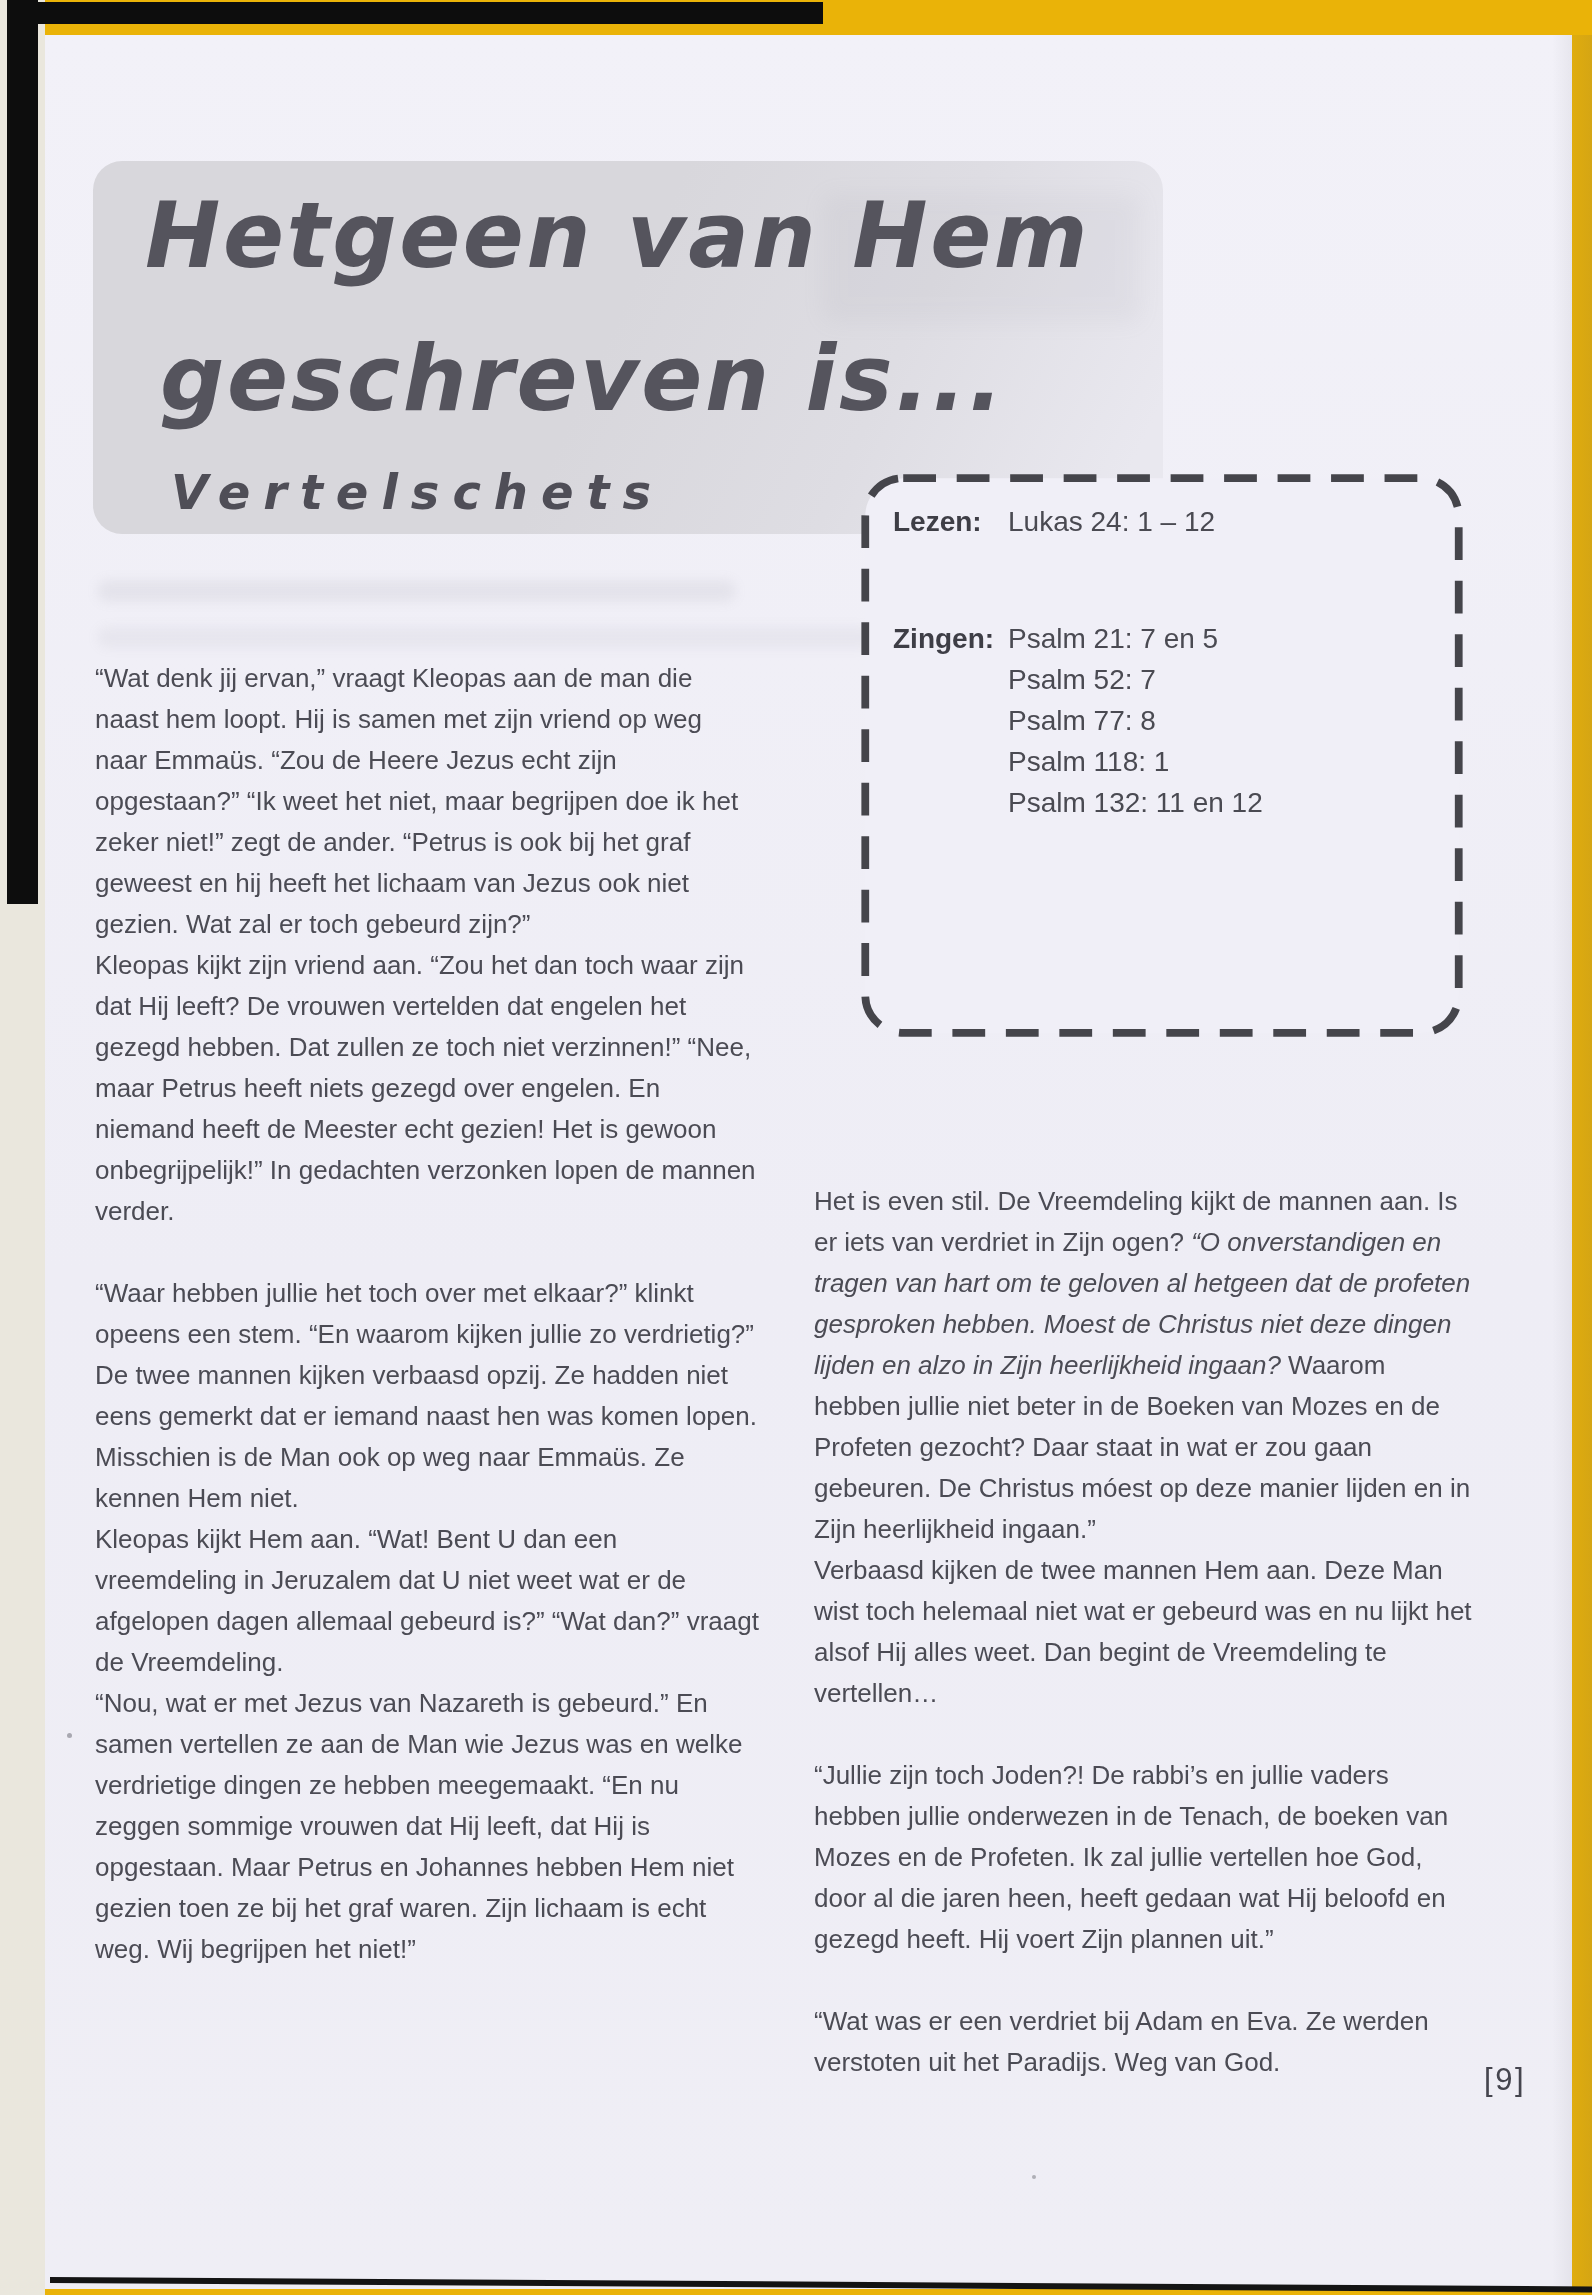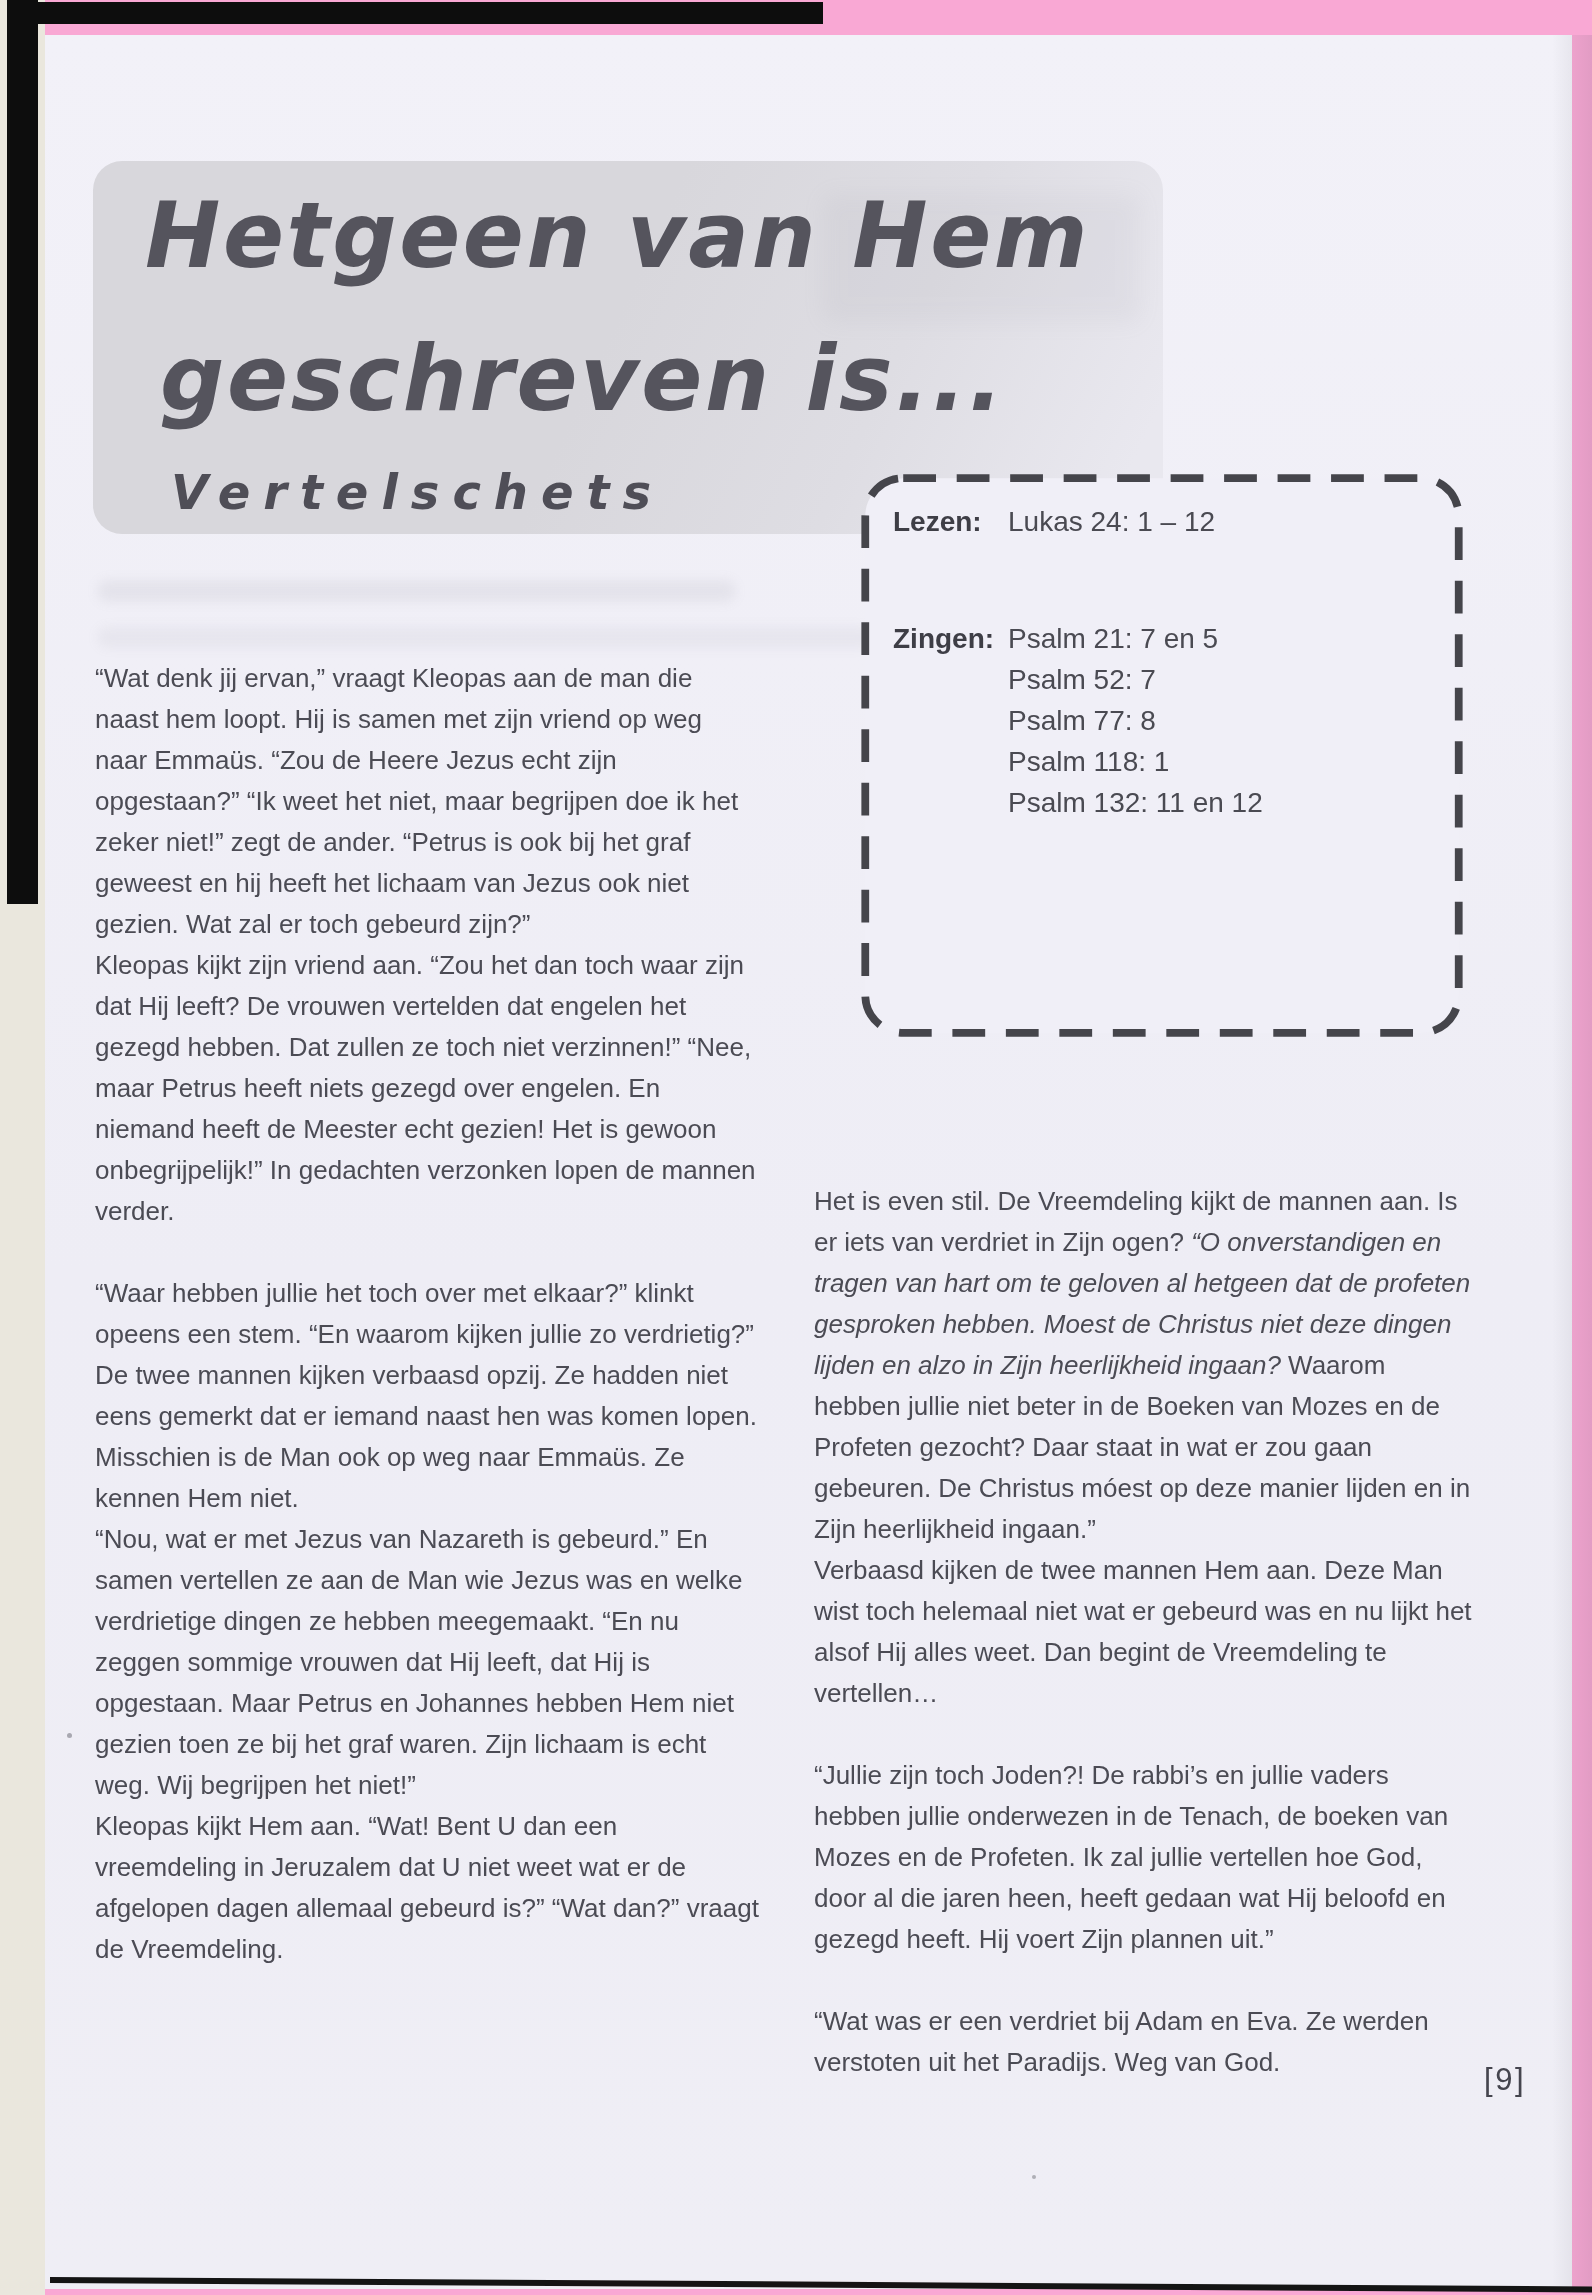--- a/index.html
+++ b/index.html
@@ -1,16 +1,16 @@
 <!DOCTYPE html>
 <html style="font-size:14px"><head>
 <meta charset="utf-8">
 <style>
   html,body{margin:0;padding:0;}
-  .screen{position:relative;width:1592px;height:2295px;background:#f9a8d4;overflow:hidden;
+  .screen{position:relative;width:1592px;height:2295px;background:#eab308;overflow:hidden;
           font-family:"Liberation Sans",sans-serif;}
   .scan-strip-left{position:absolute;left:0;top:0;width:45px;height:2295px;background:#eae7dd;}
   .paper{position:absolute;left:45px;top:35px;width:1527px;height:2254px;
          background:linear-gradient(180deg,#f2f1f8 0%,#eeedf5 55%,#efeef5 100%);}
   .paper-edge-right{position:absolute;left:1552px;top:35px;width:41px;height:2254px;
          background:linear-gradient(90deg,rgba(80,80,95,0) 0%,rgba(80,80,95,0.14) 100%);}
   .black-bar-left{position:absolute;left:7px;top:0;width:31px;height:904px;background:#0d0d0d;}
   .black-bar-top{position:absolute;left:7px;top:1.7px;width:816px;height:22.4px;background:#0d0d0d;}
   .black-line-bottom{position:absolute;left:50px;top:2277px;width:1545px;height:6px;background:#141414;
          transform:rotate(0.35deg);transform-origin:left center;}
@@ -81,22 +81,22 @@
       <div class="zingen-item">Psalm 77: 8</div>
       <div class="zingen-item">Psalm 118: 1</div>
       <div class="zingen-item">Psalm 132: 11 en 12</div>
     </div>
   </div>
 
   <div class="col col-left">
     <p>“Wat denk jij ervan,” vraagt Kleopas aan de man die naast hem loopt. Hij is samen met zijn vriend op weg naar Emmaüs. “Zou de Heere Jezus echt zijn opgestaan?” “Ik weet het niet, maar begrijpen doe ik het zeker niet!” zegt de ander. “Petrus is ook bij het graf geweest en hij heeft het lichaam van Jezus ook niet gezien. Wat zal er toch gebeurd zijn?”</p>
     <p>Kleopas kijkt zijn vriend aan. “Zou het dan toch waar zijn dat Hij leeft? De vrouwen vertelden dat engelen het gezegd hebben. Dat zullen ze toch niet verzinnen!” “Nee, maar Petrus heeft niets gezegd over engelen. En niemand heeft de Meester echt gezien! Het is gewoon onbegrijpelijk!” In gedachten verzonken lopen de mannen verder.</p>
     <p class="gap-before">“Waar hebben jullie het toch over met elkaar?” klinkt opeens een stem. “En waarom kijken jullie zo verdrietig?” De twee mannen kijken verbaasd opzij. Ze hadden niet eens gemerkt dat er iemand naast hen was komen lopen. Misschien is de Man ook op weg naar Emmaüs. Ze kennen Hem niet.</p>
+    <p>Kleopas kijkt Hem aan. “Wat! Bent U dan een vreemdeling in Jeruzalem dat U niet weet wat er de afgelopen dagen allemaal gebeurd is?” “Wat dan?” vraagt de Vreemdeling.</p>
     <p>“Nou, wat er met Jezus van Nazareth is gebeurd.” En samen vertellen ze aan de Man wie Jezus was en welke verdrietige dingen ze hebben meegemaakt. “En nu zeggen sommige vrouwen dat Hij leeft, dat Hij is opgestaan. Maar Petrus en Johannes hebben Hem niet gezien toen ze bij het graf waren. Zijn lichaam is echt weg. Wij begrijpen het niet!”</p>
-    <p>Kleopas kijkt Hem aan. “Wat! Bent U dan een vreemdeling in Jeruzalem dat U niet weet wat er de afgelopen dagen allemaal gebeurd is?” “Wat dan?” vraagt de Vreemdeling.</p>
   </div>
 
   <div class="col col-right">
     <p><span>Het is even stil. De Vreemdeling kijkt de mannen aan. Is er iets van verdriet in Zijn ogen? </span><em>“O onverstandigen en tragen van hart om te geloven al hetgeen dat de profeten gesproken hebben. Moest de Christus niet deze dingen lijden en alzo in Zijn heerlijkheid ingaan?</em><span> Waarom hebben jullie niet beter in de Boeken van Mozes en de Profeten gezocht? Daar staat in wat er zou gaan gebeuren. De Christus móest op deze manier lijden en in Zijn heerlijkheid ingaan.”</span></p>
     <p>Verbaasd kijken de twee mannen Hem aan. Deze Man wist toch helemaal niet wat er gebeurd was en nu lijkt het alsof Hij alles weet. Dan begint de Vreemdeling te vertellen…</p>
     <p class="gap-before">“Jullie zijn toch Joden?! De rabbi’s en jullie vaders hebben jullie onderwezen in de Tenach, de boeken van Mozes en de Profeten. Ik zal jullie vertellen hoe God, door al die jaren heen, heeft gedaan wat Hij beloofd en gezegd heeft. Hij voert Zijn plannen uit.”</p>
     <p class="gap-before">“Wat was er een verdriet bij Adam en Eva. Ze werden verstoten uit het Paradijs. Weg van God.</p>
   </div>
 
   <div class="page-number">[9]</div>

